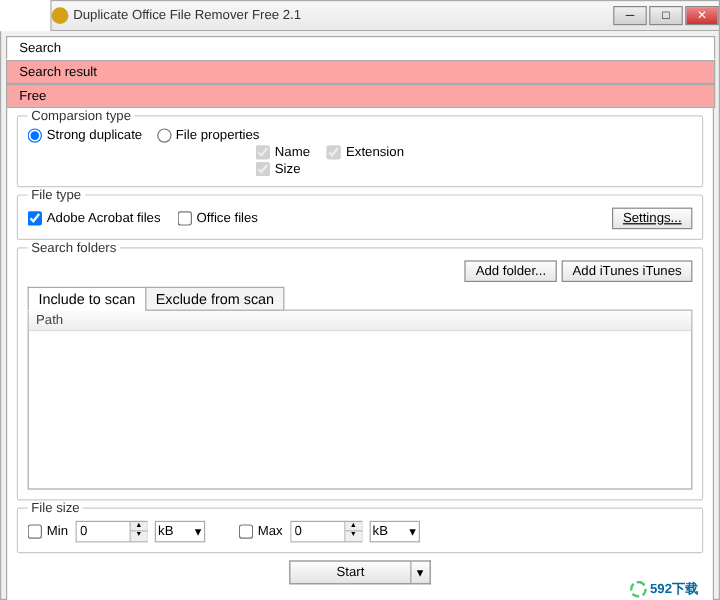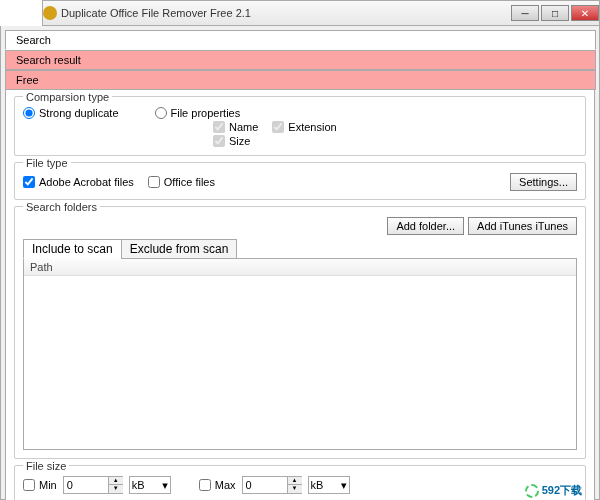--- a/index.html
+++ b/index.html
@@ -17,35 +17,35 @@
 .tabs { display: flex; background: #f0f0f0; flex-direction: column; }
 .tab { padding: 3px 10px; border: 1px solid #aaa; background: #fca5a5; margin-right: -1px; cursor: pointer; }
 .tab.active { background: #fff; border-bottom: 1px solid #fff; position: relative; z-index: 2; }
 .tab-content { border: 1px solid #aaa; background: #fff; margin-top: -1px; padding: 6px 8px; height: 440px; position: relative; }
 
 .fieldset { border: 1px solid #ccc; border-radius: 2px; padding: 6px 8px 8px; margin-bottom: 6px; position: relative; }
 .legend { position: relative; top: -12px; background: #fff; padding: 0 3px; color: #333; display: inline-block; }
 .fieldset-body { margin-top: -8px; }
 
 .row { display: flex; align-items: center; gap: 14px; }
-.radio-row { display: flex; gap: 36px; align-items: center; }
+.radio-row { display: flex; gap: 12px; align-items: center; }
 .radio-item, .cb-item { display: flex; align-items: center; gap: 4px; }
 input[type=radio], input[type=checkbox] { width: 12px; height: 12px; }
 .sub-cbs { margin-left: 142px; display: flex; gap: 14px; margin-top: 2px; flex-wrap: wrap; padding-left: 48px; }
 .sub-cbs input[type=checkbox] { accent-color: #888; }
 
-.right-btn { margin-left: auto; }
+.right-btn { margin-left: auto; text-decoration: underline; }
 .btn { padding: 2px 8px; border: 1px solid #888; background: linear-gradient(#fdfdfd, #e6e6e6); cursor: pointer; }
 
 .folder-btns { display: flex; gap: 4px; justify-content: flex-end; margin-bottom: 4px; }
 
 .inner-tabs { display: flex; }
 .inner-tab { padding: 2px 8px; border: 1px solid #aaa; background: #f4f4f4; margin-right: -1px; cursor: pointer; font-size: 12px; }
 .inner-tab.active { background: #fff; border-bottom: 1px solid #fff; }
-.path-list { border: 1px solid #aaa; margin-top: -1px; height: 192px; background: #fff; }
+.path-list { border: 1px solid #aaa; margin-top: -1px; height: 150px; background: #fff; }
 .path-header { border-bottom: 1px solid #ddd; padding: 2px 6px; background: linear-gradient(#fcfcfc,#eee); color: #444; }
 
 .size-row { display: flex; align-items: center; gap: 6px; }
 .spinner { border: 1px solid #aaa; width: 60px; height: 18px; display: flex; }
 .spinner input { border: none; width: 44px; padding: 0 3px; font-size: 11px; outline: none; }
 .spin-btns { display: flex; flex-direction: column; border-left: 1px solid #aaa; }
 .spin-btns span { height: 8px; width: 14px; font-size: 6px; text-align: center; line-height: 7px; background: #eee; border-bottom: 1px solid #aaa; cursor: pointer; }
 .spin-btns span:last-child { border-bottom: none; }
 .unit-select { border: 1px solid #aaa; height: 18px; width: 42px; padding: 0 2px; background: #fff; display: flex; align-items: center; justify-content: space-between; cursor: pointer; }
 

